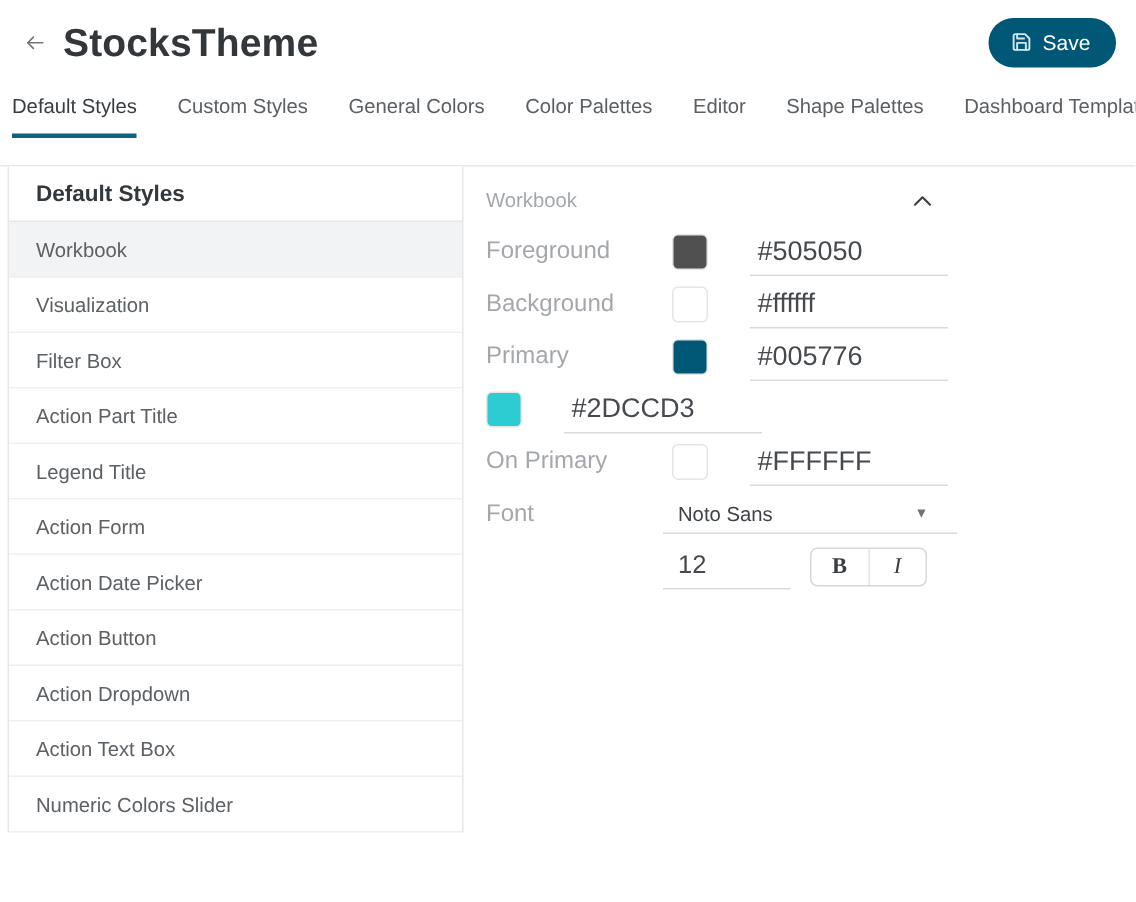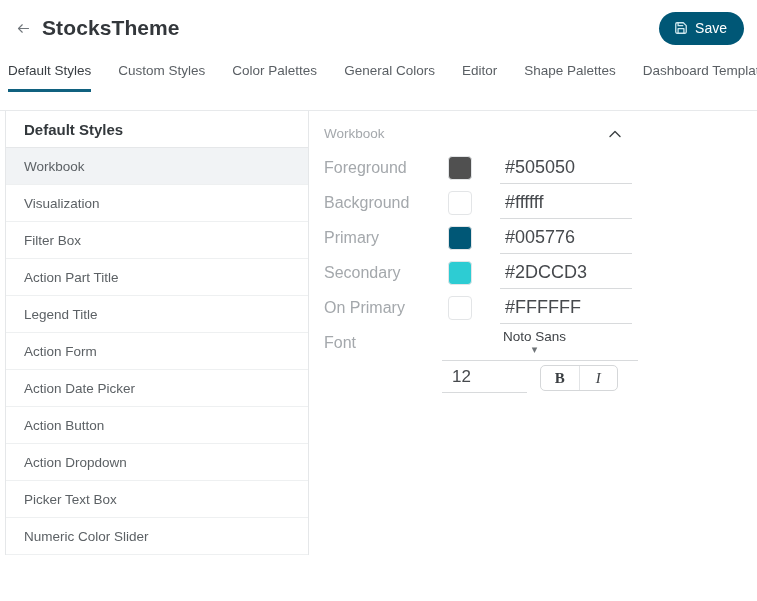--- a/index.html
+++ b/index.html
@@ -17,21 +17,21 @@
     display: flex;
     align-items: center;
     padding: 10px 6px 2px 16px;
     height: 48px;
   }
   .back-btn {
     background: none; border: none; cursor: pointer;
     display: flex; align-items: center; margin-right: 11px;
   }
   .page-title {
-    font-size: 21px;
+    font-size: 26px;
     font-weight: 600;
     color: #33373b;
     letter-spacing: .1px;
   }
   .save-btn {
     margin-left: auto;
     margin-right: 7px;
     background: #005776;
     color: #ffffff;
     border: none;
@@ -154,21 +154,20 @@
   .font-select {
     width: 196px;
     border-bottom: 1px solid #d8dadc;
     display: flex;
     align-items: center;
     justify-content: space-between;
     font-size: 13.5px;
     color: #3f4347;
     padding: 4px 21px 5px 10px;
     cursor: pointer;
-    flex-direction: column;
   }
   .caret { color: #6f7478; font-size: 11px; line-height: 1; }
   .size-input {
     width: 85px;
     border: none;
     border-bottom: 1px solid #d8dadc;
     font-family: "Liberation Sans", sans-serif;
     font-size: 17px;
     color: #46494d;
     padding: 4px 4px 5px 10px;
@@ -215,42 +214,42 @@
       <polyline points="17 21 17 13 7 13 7 21"></polyline>
       <polyline points="7 3 7 8 15 8"></polyline>
     </svg>
     <span>Save</span>
   </button>
 </div>
 
 <div class="tabbar">
   <div class="tab active">Default Styles</div>
   <div class="tab">Custom Styles</div>
+  <div class="tab">General Colors</div>
   <div class="tab">Color Palettes</div>
-  <div class="tab">General Colors</div>
   <div class="tab">Editor</div>
   <div class="tab">Shape Palettes</div>
   <div class="tab">Dashboard Templates</div>
 </div>
 
 <div class="content">
 
   <div class="sidebar">
     <div class="sidebar-heading">Default Styles</div>
     <div class="sidebar-item selected">Workbook</div>
     <div class="sidebar-item">Visualization</div>
     <div class="sidebar-item">Filter Box</div>
     <div class="sidebar-item">Action Part Title</div>
     <div class="sidebar-item">Legend Title</div>
     <div class="sidebar-item">Action Form</div>
     <div class="sidebar-item">Action Date Picker</div>
     <div class="sidebar-item">Action Button</div>
     <div class="sidebar-item">Action Dropdown</div>
-    <div class="sidebar-item">Picker Text Box</div>
-    <div class="sidebar-item">Numeric Color Slider</div>
+    <div class="sidebar-item">Action Text Box</div>
+    <div class="sidebar-item">Numeric Colors Slider</div>
   </div>
 
   <div class="panel">
 
     <div class="panel-header">
       <span class="panel-title">Workbook</span>
       <svg width="12" height="8" viewBox="0 0 12 8" fill="none" stroke="#3c4043" stroke-width="1.4" stroke-linecap="round" stroke-linejoin="round">
         <polyline points="1,6.5 6,1.5 11,6.5"></polyline>
       </svg>
     </div>
@@ -267,21 +266,20 @@
       <input class="hex-input" value="#ffffff" style="">
     </div>
 
     <div class="field-row">
       <span class="field-label">Primary</span>
       <span class="swatch" style="background-color: rgb(0, 87, 118);"></span>
       <input class="hex-input" value="#005776" style="">
     </div>
 
     <div class="field-row">
-      <span class="field-label">Secondary</span>
       <span class="swatch" style="background-color: rgb(45, 204, 211);"></span>
       <input class="hex-input" value="#2DCCD3" style="">
     </div>
 
     <div class="field-row">
       <span class="field-label">On Primary</span>
       <span class="swatch" style="background-color: rgb(255, 255, 255);"></span>
       <input class="hex-input" value="#FFFFFF" style="">
     </div>
 

